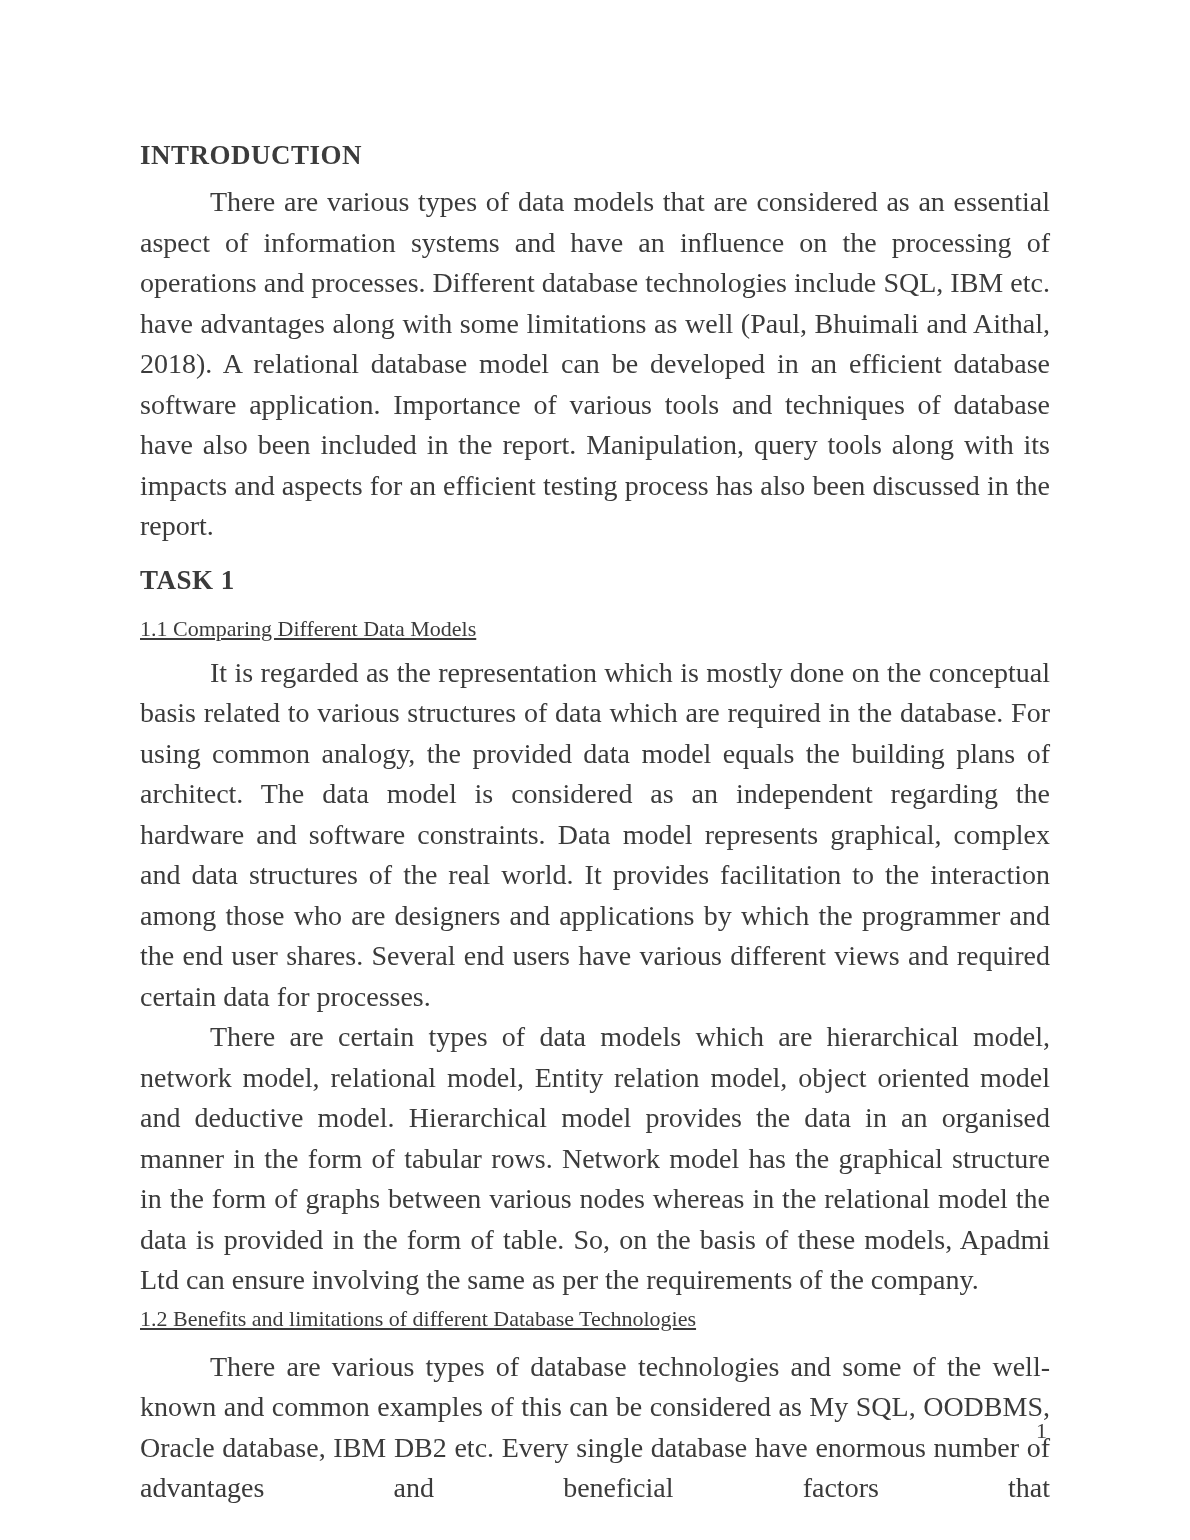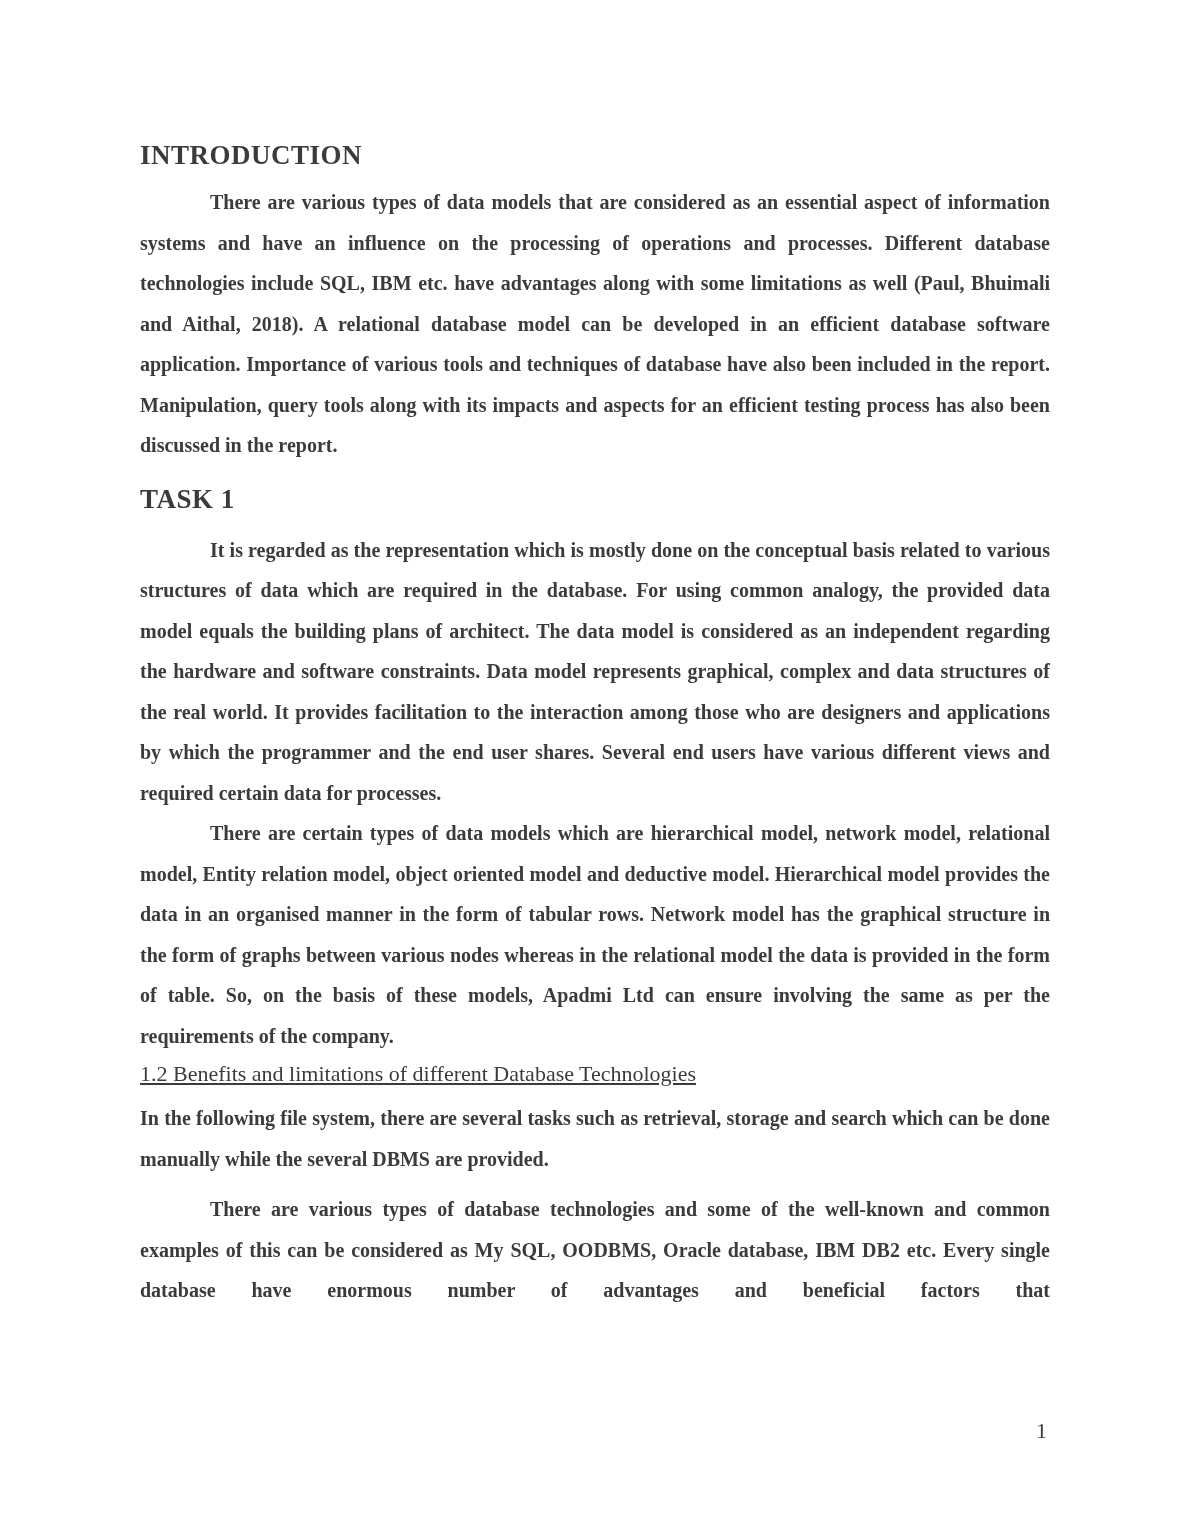--- a/index.html
+++ b/index.html
@@ -37,26 +37,25 @@
     margin-bottom: 14px;
   }
   .doc-subheading {
     font-size: 22px;
     font-weight: normal;
     text-decoration: underline;
     margin: 0 0 6px 0;
     line-height: 36px;
   }
   p.body-text {
-    font-size: 20px;
+    font-size: 28px;
     line-height: 40.5px;
     text-align: justify;
     margin: 0;
     text-indent: 70px;
-    font-weight: bold;
   }
   p.body-text.no-indent {
     text-indent: 0;
   }
   p.body-text.cont {
     text-align-last: justify;
     margin-top: 10px;
   }
   .page-number {
     position: absolute;
@@ -70,27 +69,27 @@
 <body>
 
 <div class="page">
 
   <h1 class="doc-heading">INTRODUCTION</h1>
 
   <p class="body-text">There are various types of data models that are considered as an essential aspect of information systems and have an influence on the processing of operations and processes. Different database technologies include SQL, IBM etc. have advantages along with some limitations as well (Paul, Bhuimali and Aithal, 2018). A relational database model can be developed in an efficient database software application. Importance of various tools and techniques of database have also been included in the report. Manipulation, query tools along with its impacts and aspects for an efficient testing process has also been discussed in the report.</p>
 
   <h1 class="doc-heading task">TASK 1</h1>
 
+  <h2 class="doc-subheading">1.1 Comparing Different Data Models</h2>
 
   <p class="body-text">It is regarded as the representation which is mostly done on the conceptual basis related to various structures of data which are required in the database. For using common analogy, the provided data model equals the building plans of architect. The data model is considered as an independent regarding the hardware and software constraints. Data model represents graphical, complex and data structures of the real world. It provides facilitation to the interaction among those who are designers and applications by which the programmer and the end user shares. Several end users have various different views and required certain data for processes.</p>
 
   <p class="body-text">There are certain types of data models which are hierarchical model, network model, relational model, Entity relation model, object oriented model and deductive model. Hierarchical model provides the data in an organised manner in the form of tabular rows. Network model has the graphical structure in the form of graphs between various nodes whereas in the relational model the data is provided in the form of table. So, on the basis of these models,  Apadmi Ltd can ensure involving the same as per the requirements of the company.</p>
 
   <h2 class="doc-subheading">1.2  Benefits and limitations of different Database Technologies</h2>
 
 
-  <p class="body-text no-indent">In the following file system, there are several tasks such as retrieval, storage and search which can be done manually while the several DBMS are provided.</p>
 
   <p class="body-text cont">There are various types of database technologies and some of the well-known and common examples of this can be considered as My SQL, OODBMS, Oracle database, IBM DB2 etc. Every single database have enormous number of advantages and beneficial factors that</p>
 
   <div class="page-number">1</div>
 
 </div>
 
 </body></html>

